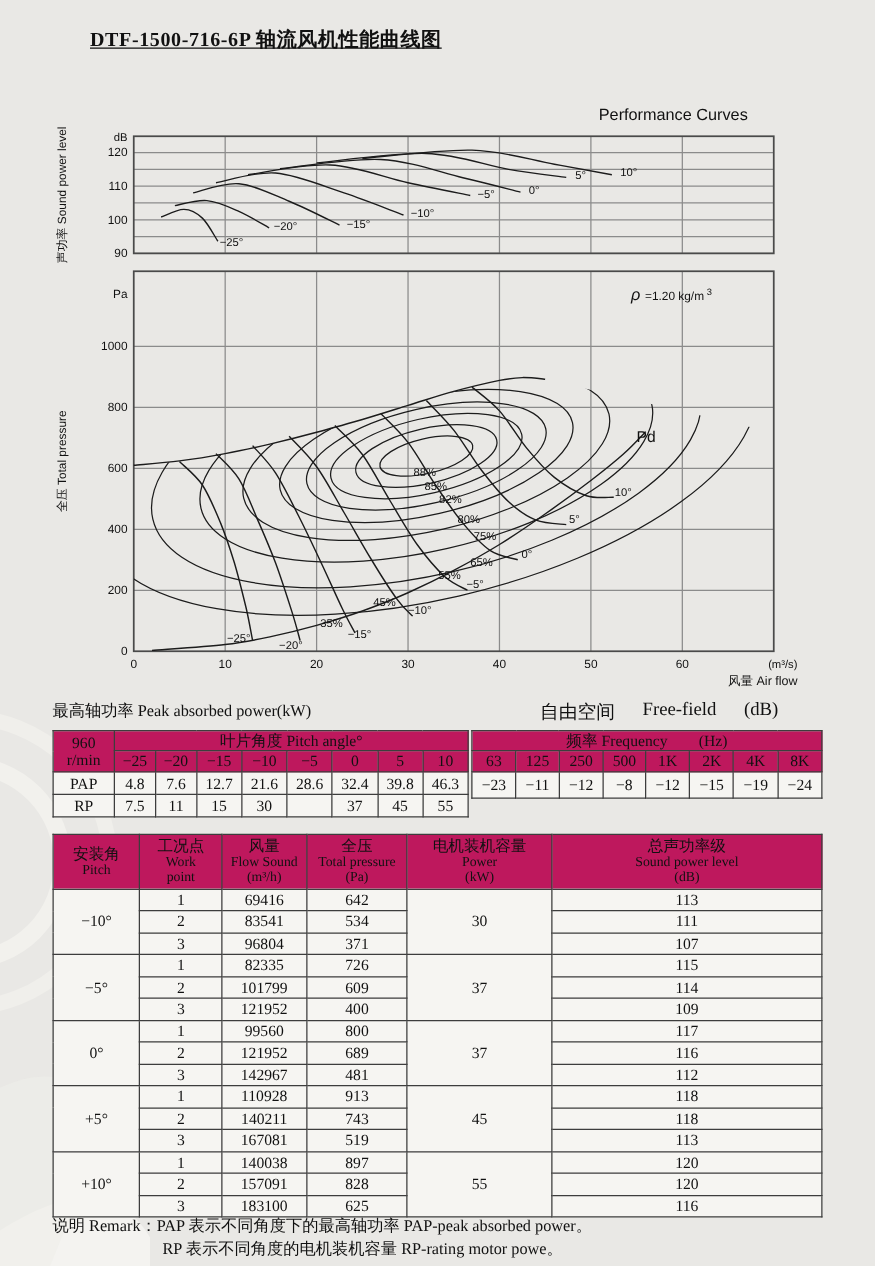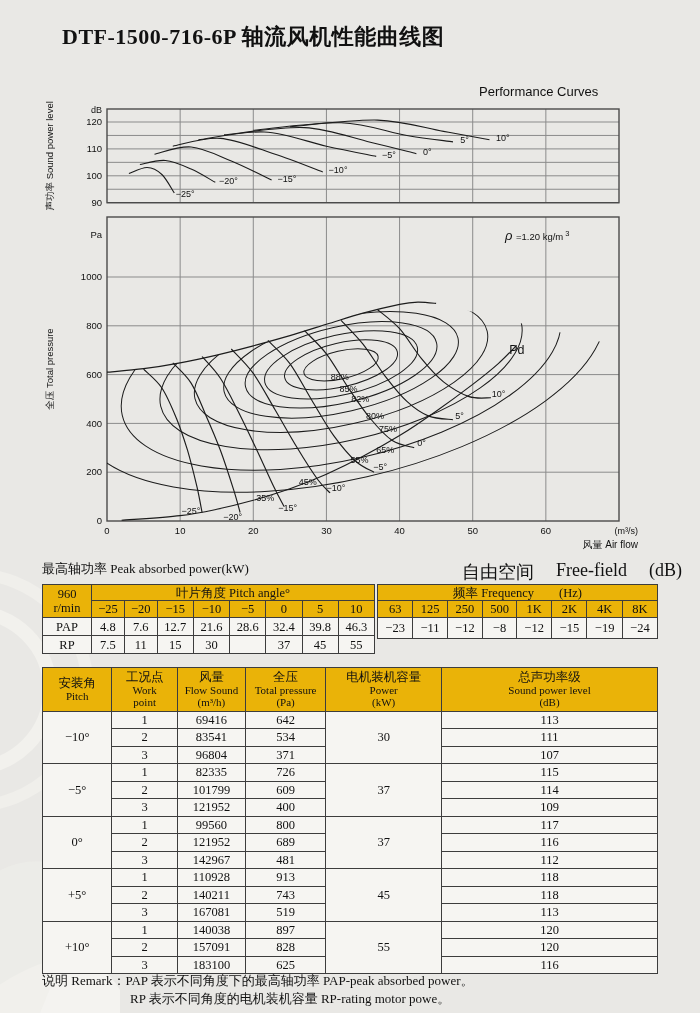--- a/index.html
+++ b/index.html
@@ -1,28 +1,28 @@
 <!DOCTYPE html>
 <html><head>
 <meta charset="utf-8">
 <style>
   html,body{margin:0;padding:0;}
   body{width:700px;height:1013px;position:relative;background:#e9e8e5;
        font-family:"Liberation Serif",serif;color:#111;overflow:hidden;}
   .abs{position:absolute;}
-  #title{left:62px;top:22px;font-size:22px;font-weight:bold;letter-spacing:.5px;white-space:nowrap;}
+  #title{left:72px;top:22px;font-size:16px;font-weight:bold;letter-spacing:.5px;white-space:nowrap;text-decoration:underline;}
   #subtitle{left:479px;top:64px;font-size:13px;font-family:"Liberation Sans",sans-serif;margin-top:20px;}
   #caption-left{left:42px;top:560px;font-size:13px;white-space:nowrap;}
-  #caption-right{left:432px;top:560px;font-size:18px;display:flex;gap:22px;white-space:nowrap;margin-left:30px;}
+  #caption-right{left:432px;top:560px;font-size:15px;display:flex;gap:22px;white-space:nowrap;}
   #remark{left:42px;top:972px;font-size:13px;line-height:1.4;}
   #remark .l2{margin-left:88px;}
   table{border-collapse:collapse;font-family:"Liberation Serif",serif;}
   .dtable{border:1.5px solid #3d3d3d;}
   .dtable td{border:1px solid #3d3d3d;text-align:center;padding:0 1px;font-size:12.5px;line-height:1.12;}
-  .hd{background:#eab308;}
+  .hd{background:#be185d;}
   .bd{background:#f6f5f2;}
   #pap-table{left:42px;top:584px;}
   #freq-table{left:377px;top:584px;}
   #main-table{left:42px;top:667px;}
   #main-table td{height:16.5px;}
   #main-table .hcell{padding:2px 1px;}
   .hcn{font-size:12.5px;}
   .hen{font-size:11px;}
   .gsep td{border-top:1.5px solid #3d3d3d;}
   svg text{font-family:"Liberation Sans",sans-serif;fill:#111;}

